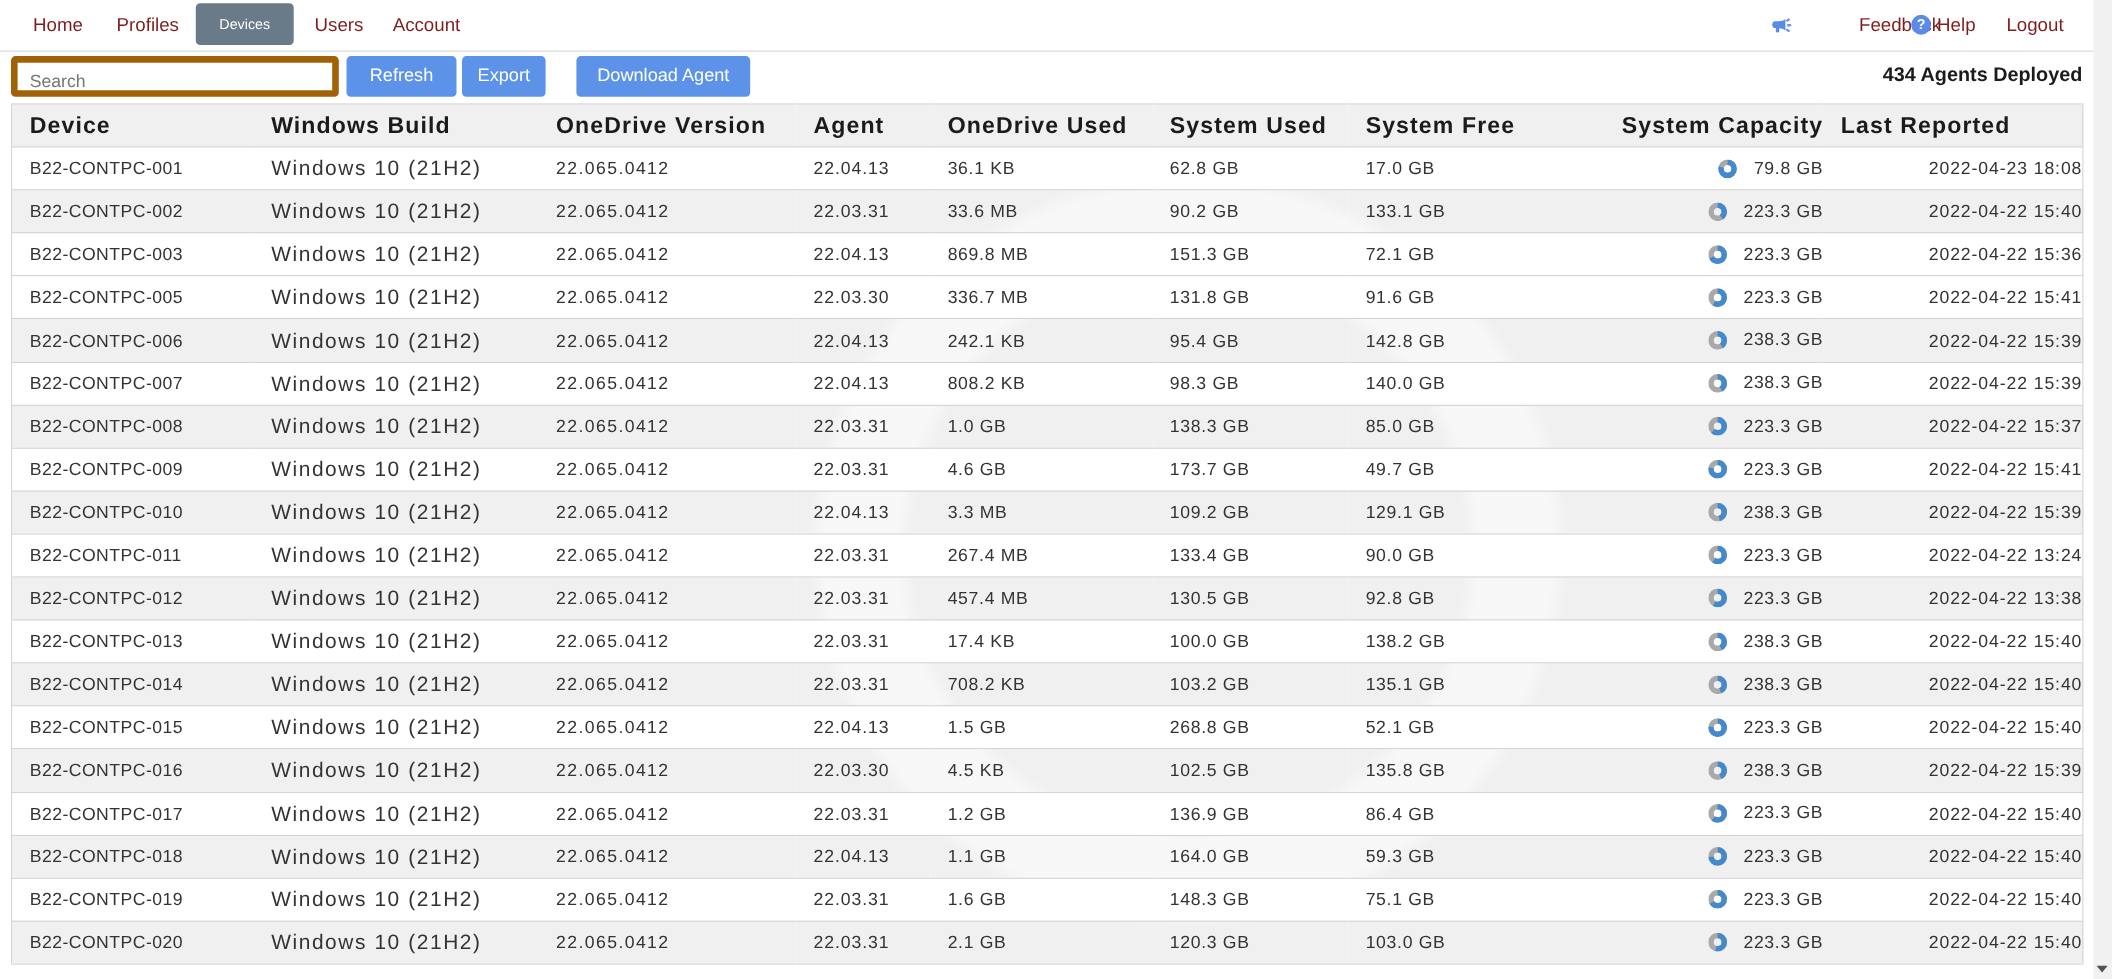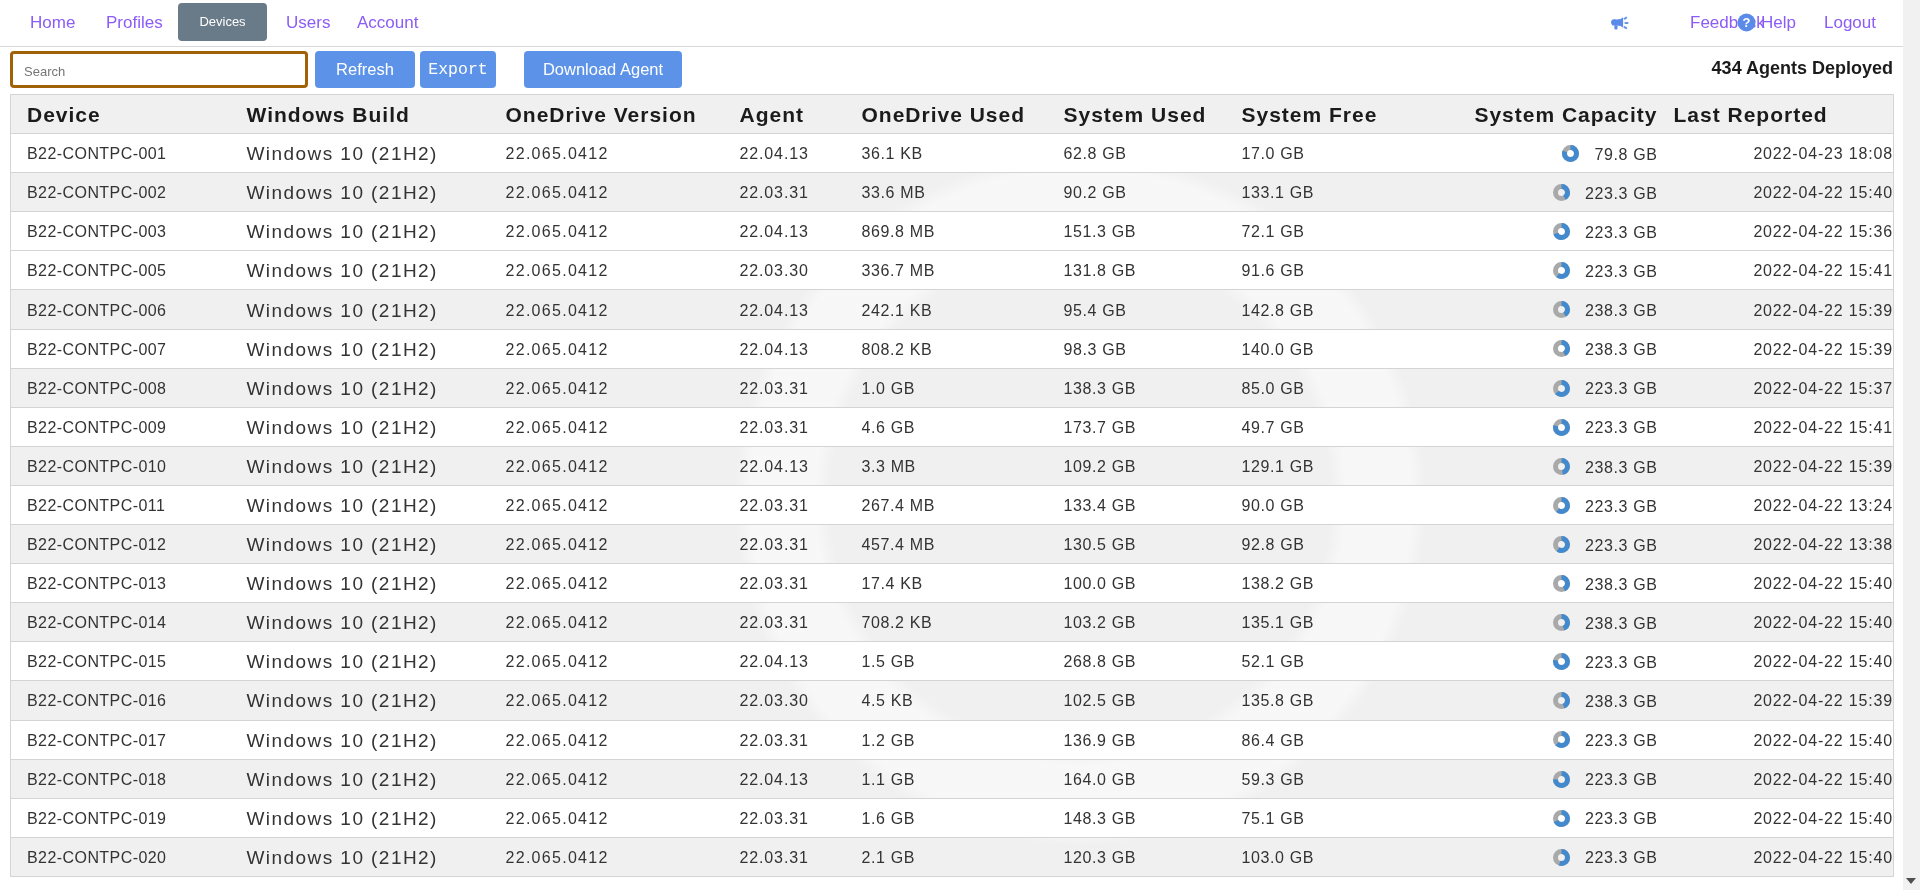--- a/index.html
+++ b/index.html
@@ -1,28 +1,28 @@
 <!DOCTYPE html>
 <html><head>
 <meta charset="utf-8">
 <style>
 * { margin:0; padding:0; box-sizing:border-box; }
 html,body { width:1920px; height:890px; overflow:hidden; background:#fff;
   font-family:"Liberation Sans", sans-serif; }
 
 .nav { position:absolute; left:0; top:0; width:1903px; height:47px; background:#fff;
   border-bottom:1px solid #d8d8d8; }
-.nav a { position:absolute; top:0; line-height:45px; font-size:17px; color:#8b5cf6;
+.nav a { position:absolute; top:0; line-height:45px; font-size:17px; color:#7f1d1d;
   text-decoration:none; }
 .tab { position:absolute; left:178px; top:3px; width:89px; height:38px; background:#697a88;
   border-radius:4px; color:#fff; font-size:13px; text-align:center; line-height:38px; }
 .navicon { position:absolute; top:14px; }
 
 .search { position:absolute; left:10px; top:51px; width:298px; height:37px;
-  border:3px solid #a16207; border-radius:4px; font-size:13px; color:#757575;
+  border:6px solid #a16207; border-radius:4px; font-size:16px; color:#757575;
   padding-left:11px; line-height:35px; background:#fff; }
 .btn { position:absolute; top:51px; height:37px; background:#5c93e8; color:#fff;
   border-radius:4px; font-size:16.5px; text-align:center; line-height:37px; }
 .agents { position:absolute; top:58px; right:27px; font-size:18px; font-weight:bold;
   color:#1b1b1b; }
 
 table { position:absolute; left:10px; top:94px; width:1883px; border-collapse:collapse;
   table-layout:fixed; font-size:16px; color:#333; }
 table, td, th { border:1px solid #d4d4d4; }
 td, th { border-left:none; border-right:none; height:39.1px; padding:2px 0 0 16px;
@@ -70,21 +70,21 @@
   <a style="left:1690px;">Feedback</a>
   <svg class="navicon" style="left:1737px; top:13px;" width="19" height="19" viewBox="0 0 19 19">
     <circle cx="9.5" cy="9.5" r="9" fill="#5b8be8"></circle>
     <text x="9.5" y="13.8" font-size="13" font-weight="bold" fill="#ffffff" text-anchor="middle" font-family="Liberation Sans, sans-serif">?</text>
   </svg>
   <a style="left:1761px;">Help</a>
   <a style="left:1824px;">Logout</a>
 </div>
 <div class="search">Search</div>
 <div class="btn" style="left:315px; width:100px;">Refresh</div>
-<div class="btn" style="left:420px; width:76px;font-family:Liberation Mono, monospace;">Export</div>
+<div class="btn" style="left:420px; width:76px;">Export</div>
 <div class="btn" style="left:524px; width:158px;">Download Agent</div>
 <div class="agents">434 Agents Deployed</div>
 <table>
 <tbody>
       <tr>
         <th class="c1">Device</th>
         <th class="c2">Windows Build</th>
         <th class="c3">OneDrive Version</th>
         <th class="c4">Agent</th>
         <th class="c5">OneDrive Used</th>

